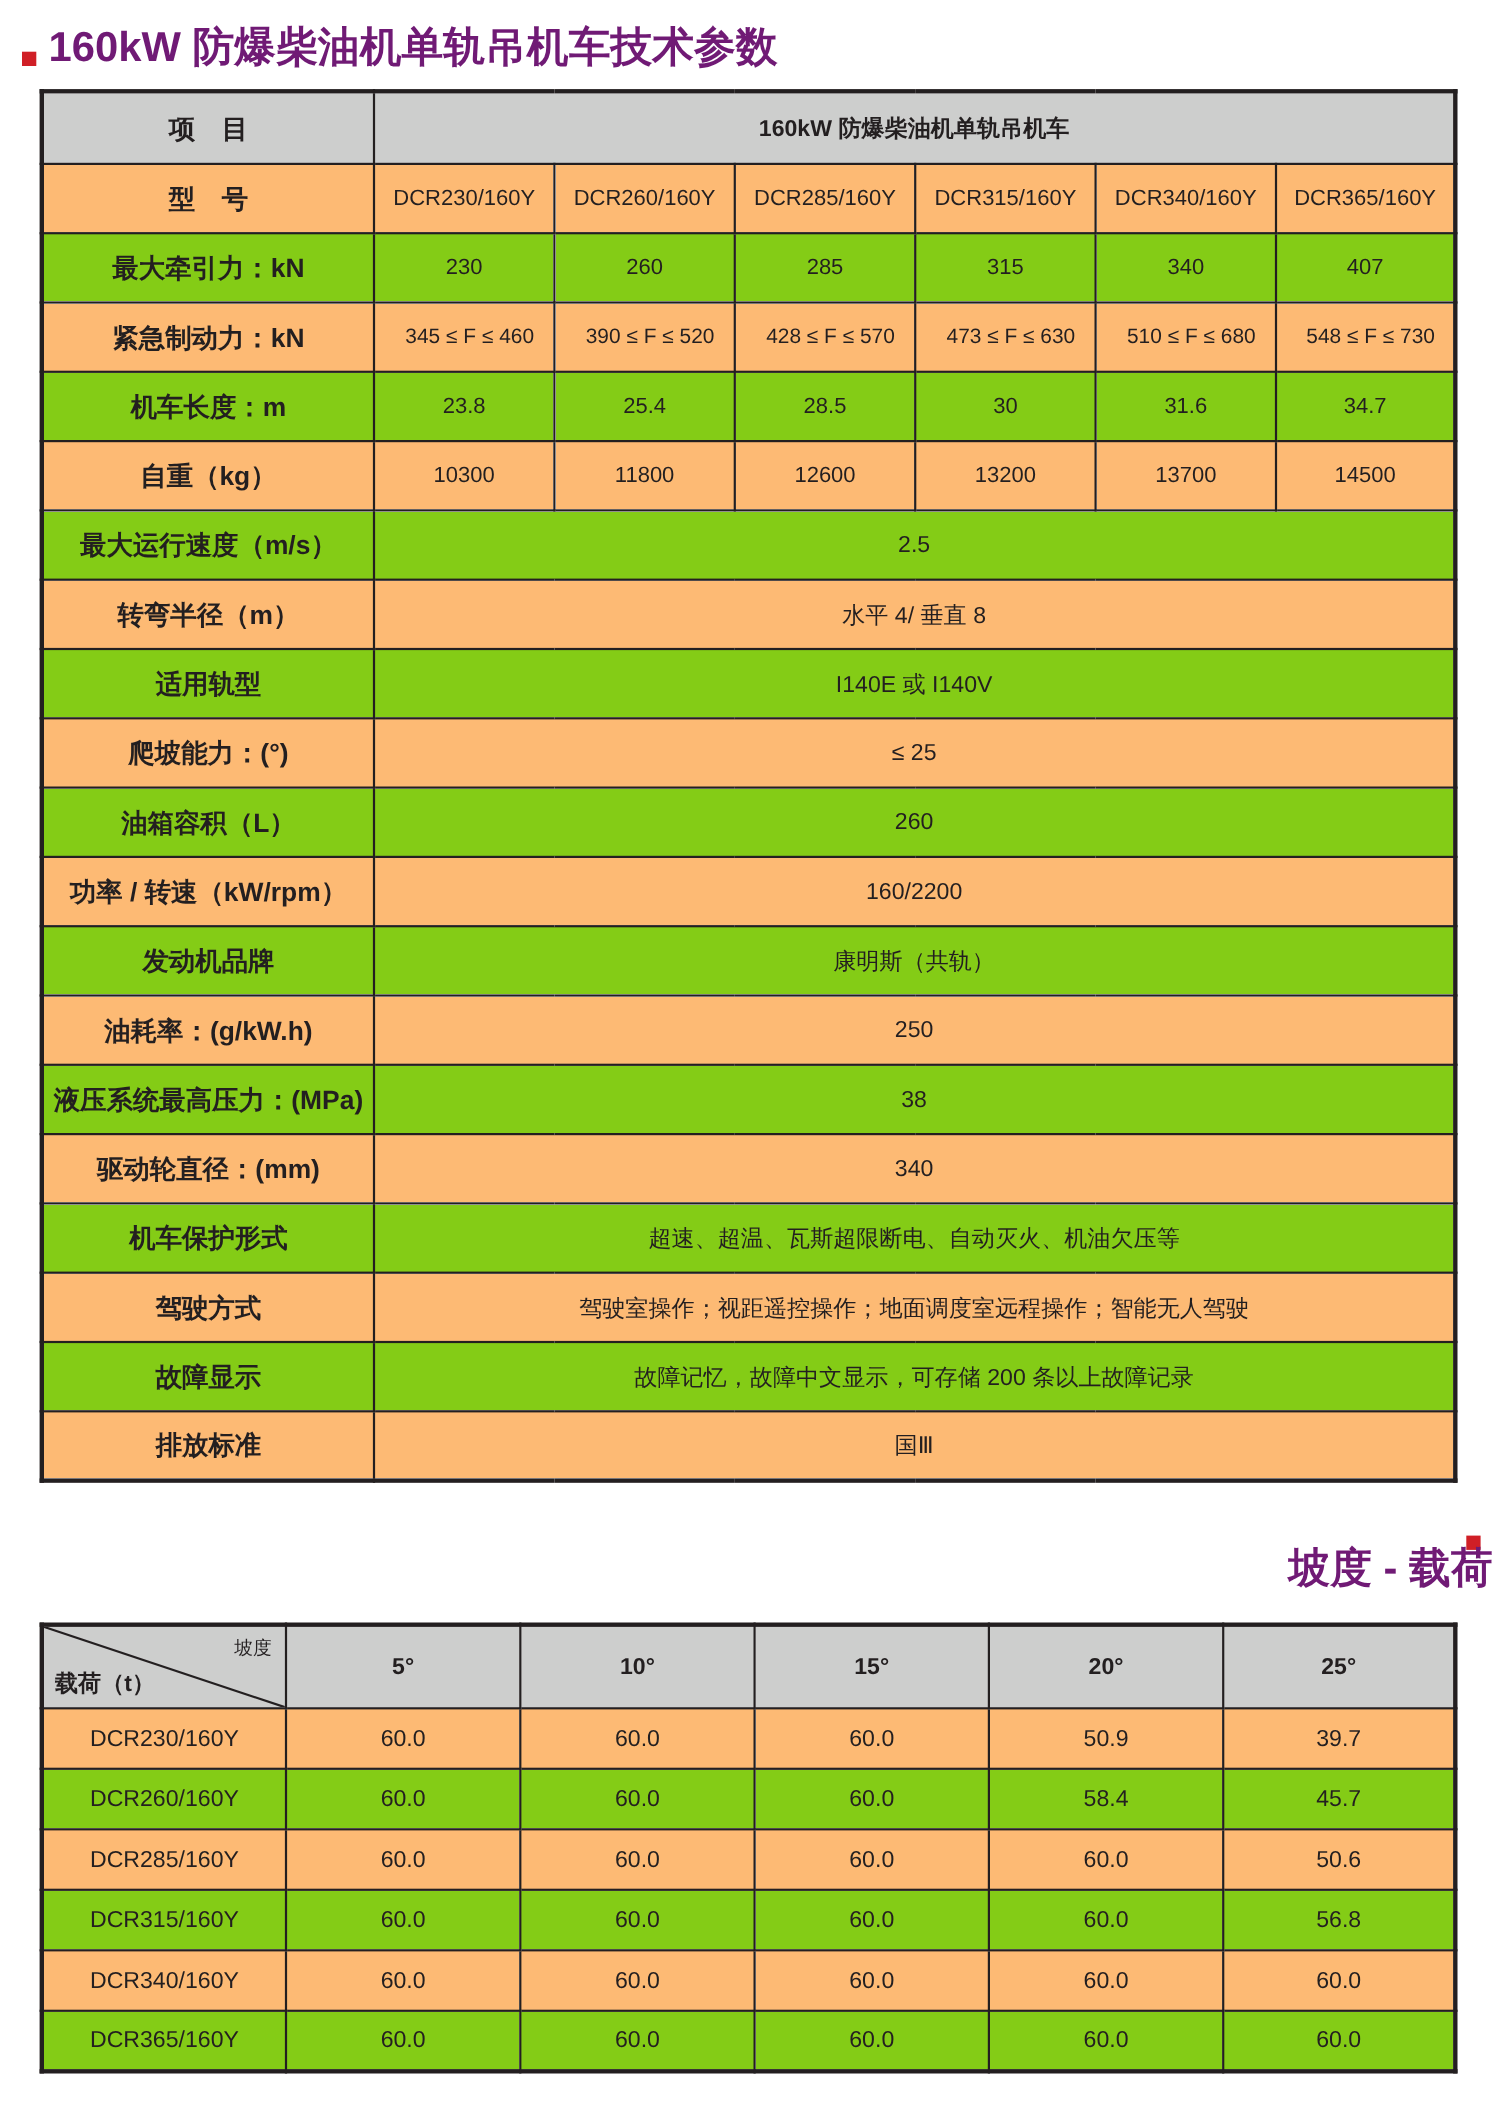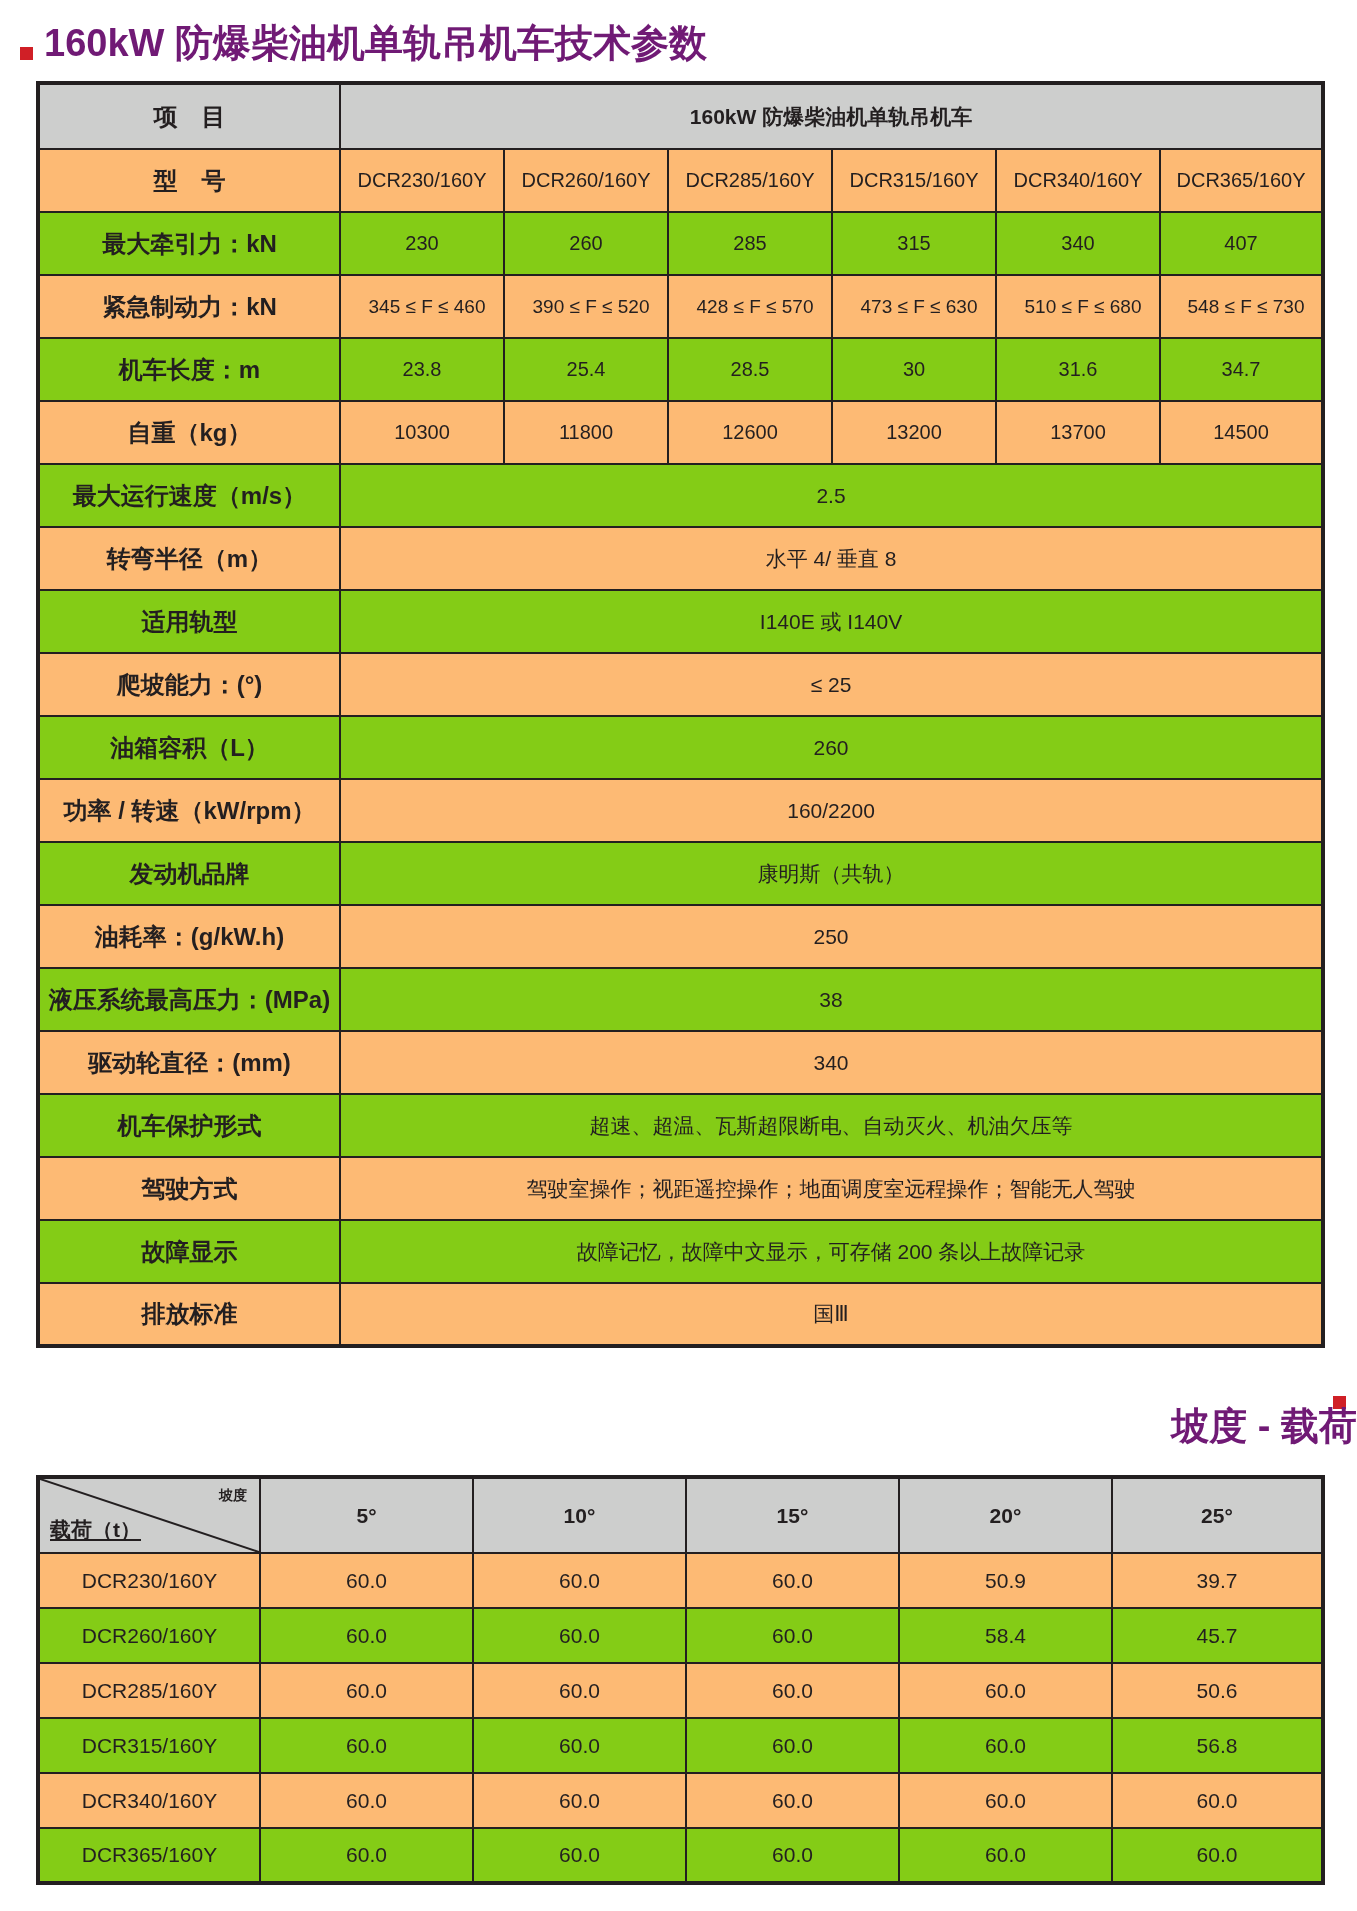--- a/index.html
+++ b/index.html
@@ -60,25 +60,25 @@
   td.diag{
     position:relative;
     padding:0;
   }
   td.diag svg{
     position:absolute;left:0;top:0;width:100%;height:100%;
     display:block;
   }
   td.diag .corner-top{
     position:absolute;top:8px;right:12px;
-    font-weight:bold;font-size:14px;text-align:center;
+    font-weight:normal;font-size:17px;text-align:center;
   }
   td.diag .corner-bottom{
     position:absolute;bottom:8px;left:10px;
-    font-weight:bold;font-size:21px;text-decoration:underline;
+    font-weight:bold;font-size:21px;
   }
 </style>
 </head>
 <body>
 
 <div class="section-title sec1-title">
   <span class="bullet"></span>
   <span>160kW 防爆柴油机单轨吊机车技术参数</span>
 </div>
 

